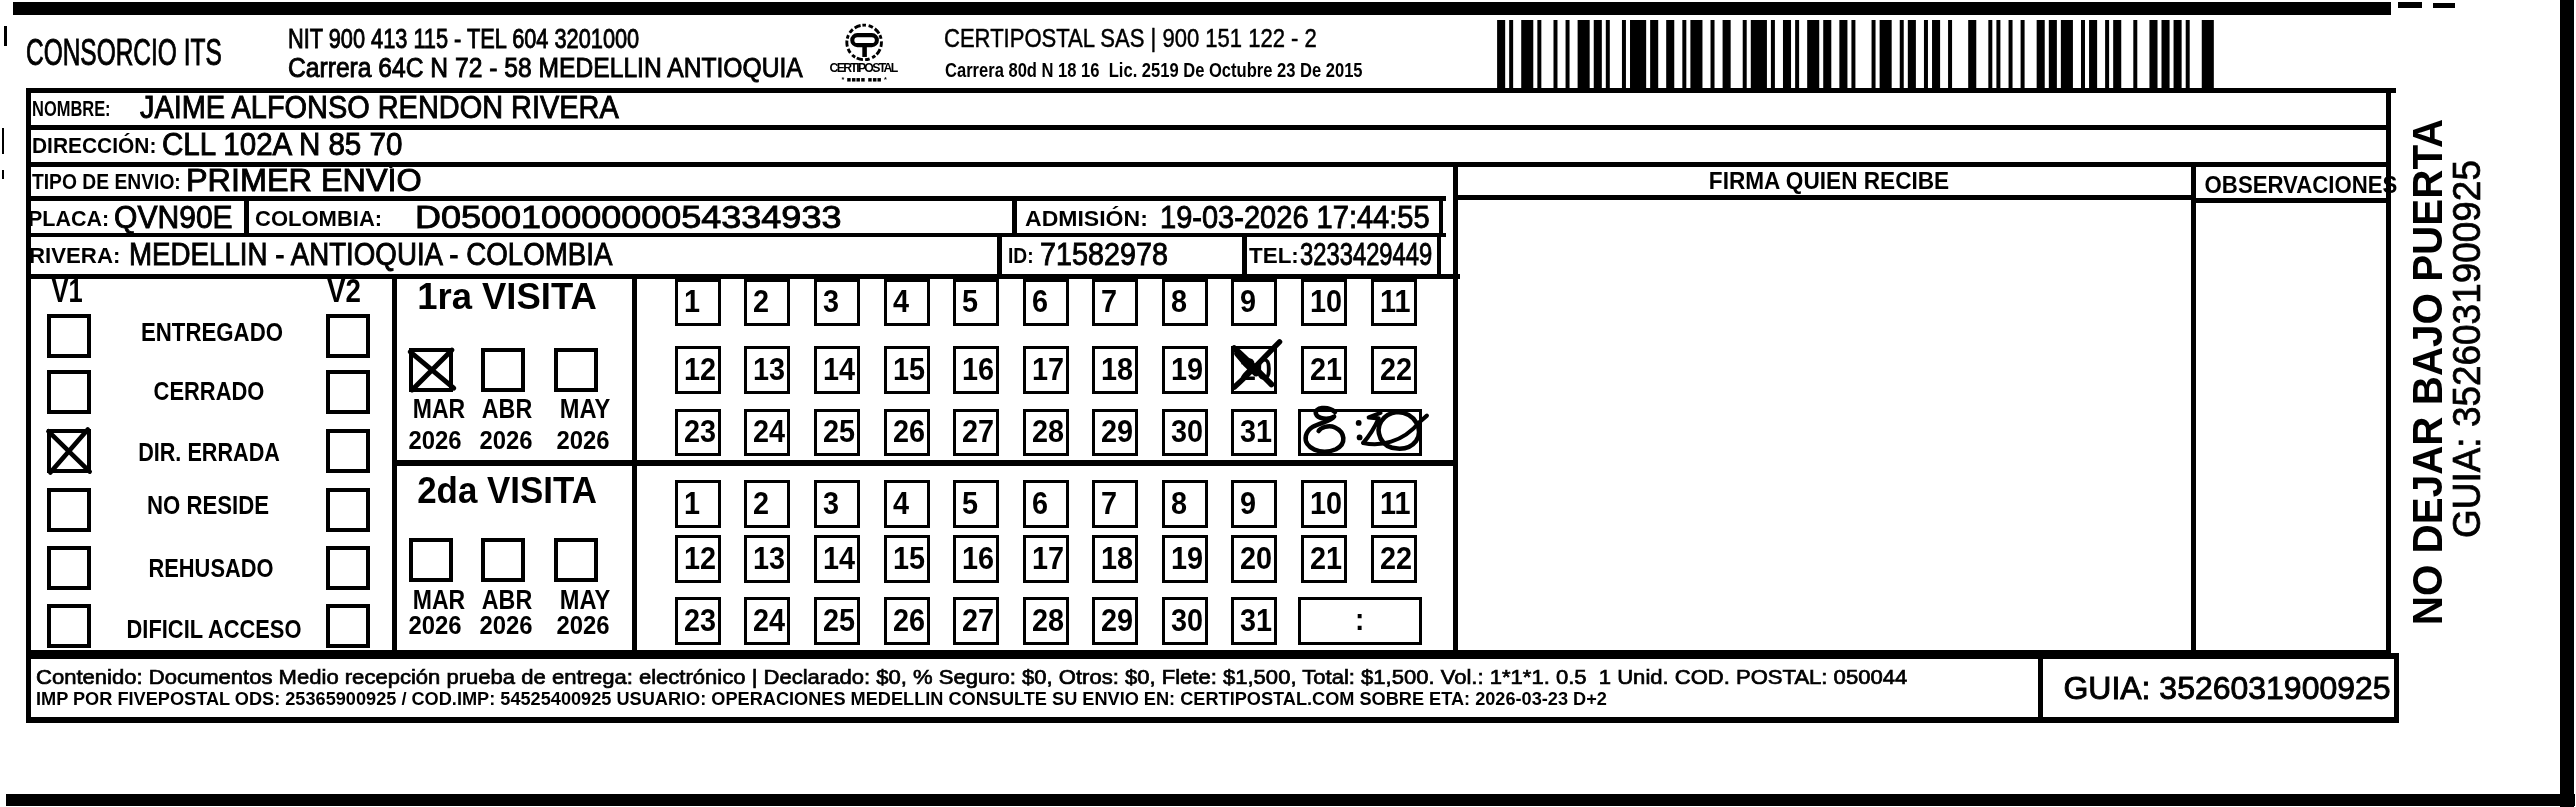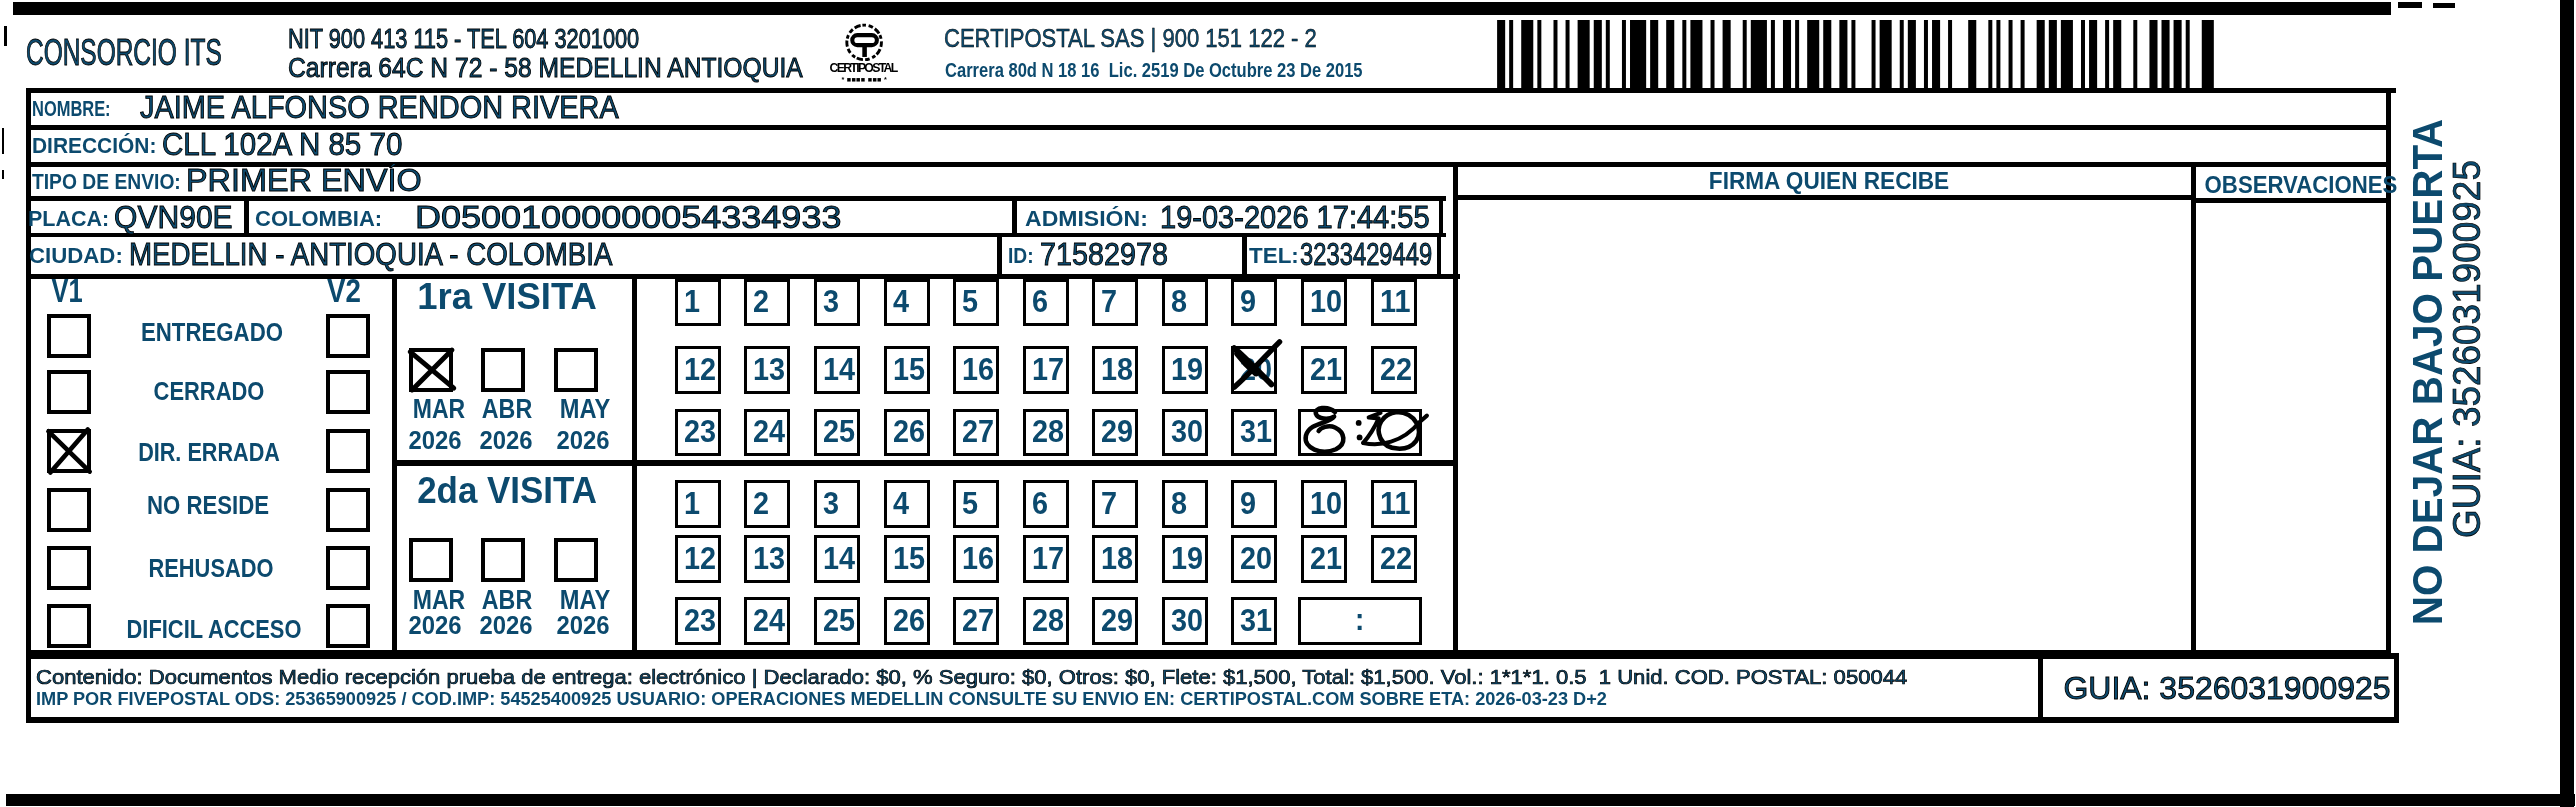--- a/index.html
+++ b/index.html
@@ -1,18 +1,18 @@
 <!DOCTYPE html>
 <html style="font-size:14.6px"><head>
 <meta charset="utf-8">
 <style>
 * { margin:0; padding:0; box-sizing:border-box; }
 html,body { width:2576px; height:808px; background:#fff; }
 #page { position:relative; width:2576px; height:808px; background:#fff; overflow:hidden;
-  font-family:"Liberation Sans", sans-serif; color:#0c4a6e; }
+  font-family:"Liberation Sans", sans-serif; color:#000000; }
 .ln { position:absolute; background:#000; }
 .abs { position:absolute; }
 .t { position:absolute; white-space:nowrap; line-height:1; }
 .cb { position:absolute; width:44px; height:44px; border:4.6px solid #000; }
 .day { position:absolute; border:3.6px solid #000; display:flex; align-items:center; justify-content:flex-start; padding-left:6.4px; }
 .day span { font-weight:bold; font-size:32px; transform:scaleX(0.9); transform-origin:left center; position:relative; top:-0.9px; }
 </style>
 </head>
 <body>
 <div id="page">
@@ -144,21 +144,21 @@
 <div class="t" style="left:415px;top:217px;transform:translateY(-50%) scaleX(1.1613);transform-origin:left center;font-size:31px;font-weight:normal;-webkit-text-stroke:0.9px #000;">D05001000000054334933</div>
 
 <div class="ln" style="left:1012px;top:199px;width:4.6px;height:35px"></div>
 
 <div class="t" style="left:1025px;top:219px;transform:translateY(-50%) scaleX(1.0469);transform-origin:left center;font-size:22px;font-weight:bold;">ADMISIÓN:</div>
 
 <div class="t" style="left:1160px;top:217px;transform:translateY(-50%) scaleX(0.9367);transform-origin:left center;font-size:31px;font-weight:normal;-webkit-text-stroke:0.9px #000;">19-03-2026 17:44:55</div>
 
 <div class="ln" style="left:1439px;top:199px;width:3.6px;height:35px"></div>
 
-<div class="t" style="left:29px;top:256px;transform:translateY(-50%) scaleX(1.0099);transform-origin:left center;font-size:22px;font-weight:bold;">CIUDAD:</div>
+<div class="t" style="left:29px;top:256px;transform:translateY(-50%) scaleX(1.0099);transform-origin:left center;font-size:22px;font-weight:bold;">RIVERA:</div>
 
 <div class="t" style="left:129px;top:254px;transform:translateY(-50%) scaleX(0.8938);transform-origin:left center;font-size:31px;font-weight:normal;-webkit-text-stroke:0.9px #000;">MEDELLIN - ANTIOQUIA - COLOMBIA</div>
 
 <div class="ln" style="left:997px;top:234px;width:4.6px;height:40px"></div>
 
 <div class="t" style="left:1008px;top:256px;transform:translateY(-50%) scaleX(0.8750);transform-origin:left center;font-size:22px;font-weight:bold;">ID:</div>
 
 <div class="t" style="left:1040px;top:254px;transform:translateY(-50%) scaleX(0.9272);transform-origin:left center;font-size:31px;font-weight:normal;-webkit-text-stroke:0.9px #000;">71582978</div>
 
 <div class="ln" style="left:1242px;top:234px;width:4.6px;height:40px"></div>

